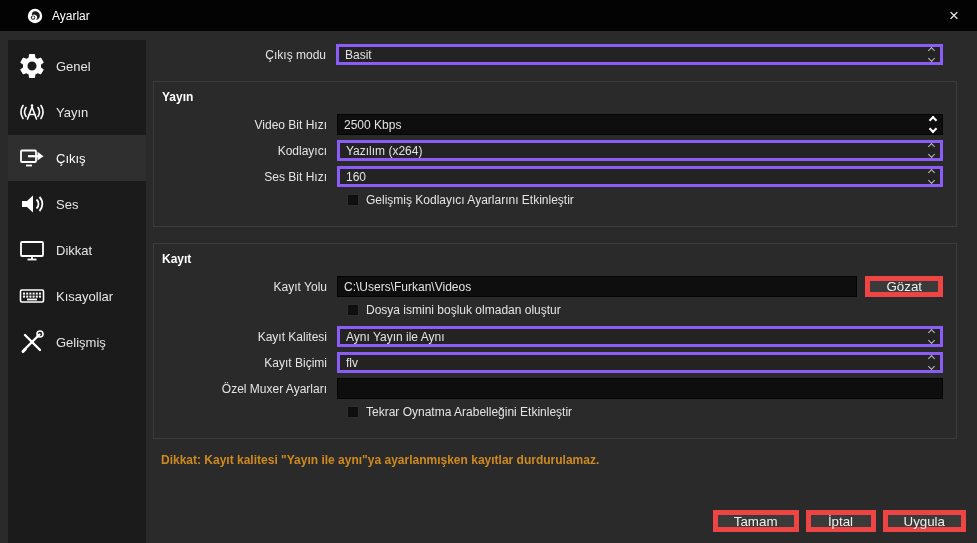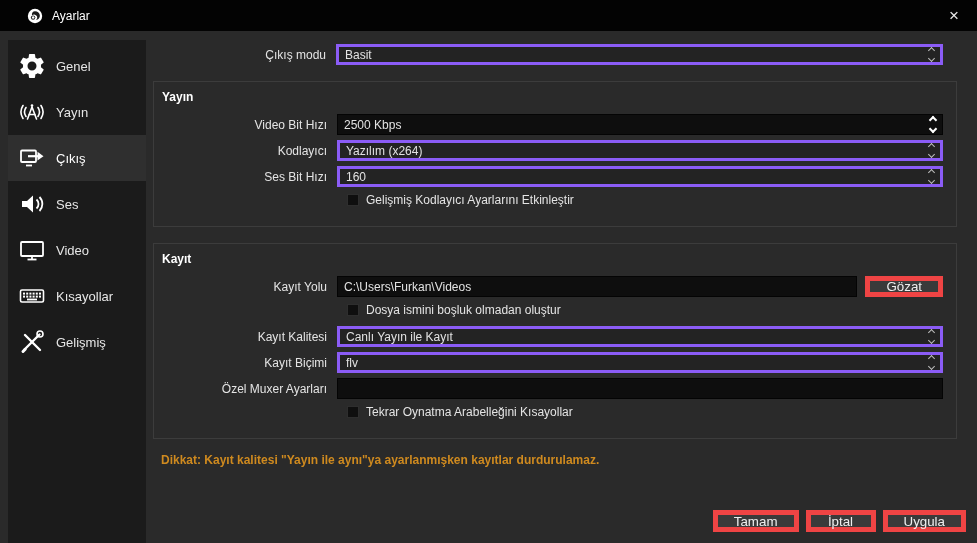--- a/index.html
+++ b/index.html
@@ -129,21 +129,21 @@
   </div>
 
   <div class="side-item">
     <span class="icon">
       <svg width="28" height="28" viewBox="0 0 28 28" fill="none" stroke="#ffffff" stroke-width="1.8">
         <rect x="3" y="6" width="22" height="14" rx="1"></rect>
         <path d="M14 20 v3"></path>
           <path d="M9.5 23.5 h9"></path>
       </svg>
     </span>
-    <span>Video</span>
+    <span>Dikkat</span>
   </div>
 
   <div class="side-item">
     <span class="icon">
       <svg width="28" height="28" viewBox="0 0 28 28">
         <rect x="2.5" y="8" width="23" height="12" rx="1.5" fill="none" stroke="#ffffff" stroke-width="1.6"></rect>
         <g fill="#ffffff">
           <rect x="5" y="10.6" width="2" height="2"></rect>
             <rect x="8.2" y="10.6" width="2" height="2"></rect>
           <rect x="11.4" y="10.6" width="2" height="2"></rect>
@@ -244,21 +244,21 @@
     </div>
 
     <div class="check-row">
       <span class="checkbox"></span>
       <span class="check-label">Dosya ismini boşluk olmadan oluştur</span>
     </div>
 
     <div class="row">
       <span class="rlabel">Kayıt Kalitesi</span>
       <div class="field combo">
-        <span class="val">Canlı Yayın ile Kayıt</span>
+        <span class="val">Aynı Yayın ile Aynı</span>
         <span class="spin">
             <i class="chev up"></i>
             <i class="chev down"></i>
           </span>
       </div>
     </div>
 
     <div class="row">
       <span class="rlabel">Kayıt Biçimi</span>
       <div class="field combo">
@@ -272,21 +272,21 @@
 
     <div class="row muxer-row">
       <span class="rlabel">Özel Muxer Ayarları</span>
       <div class="field lineedit">
         <span class="val"></span>
       </div>
     </div>
 
     <div class="check-row">
       <span class="checkbox"></span>
-      <span class="check-label">Tekrar Oynatma Arabelleğini Kısayollar</span>
+      <span class="check-label">Tekrar Oynatma Arabelleğini Etkinleştir</span>
     </div>
   </div>
 
   <div class="warning">Dikkat: Kayıt kalitesi "Yayın ile aynı"ya ayarlanmışken kayıtlar durdurulamaz.</div>
 
 </div>
 
 <div class="footer">
   <button class="btn">Tamam</button>
   <button class="btn">İptal</button>

